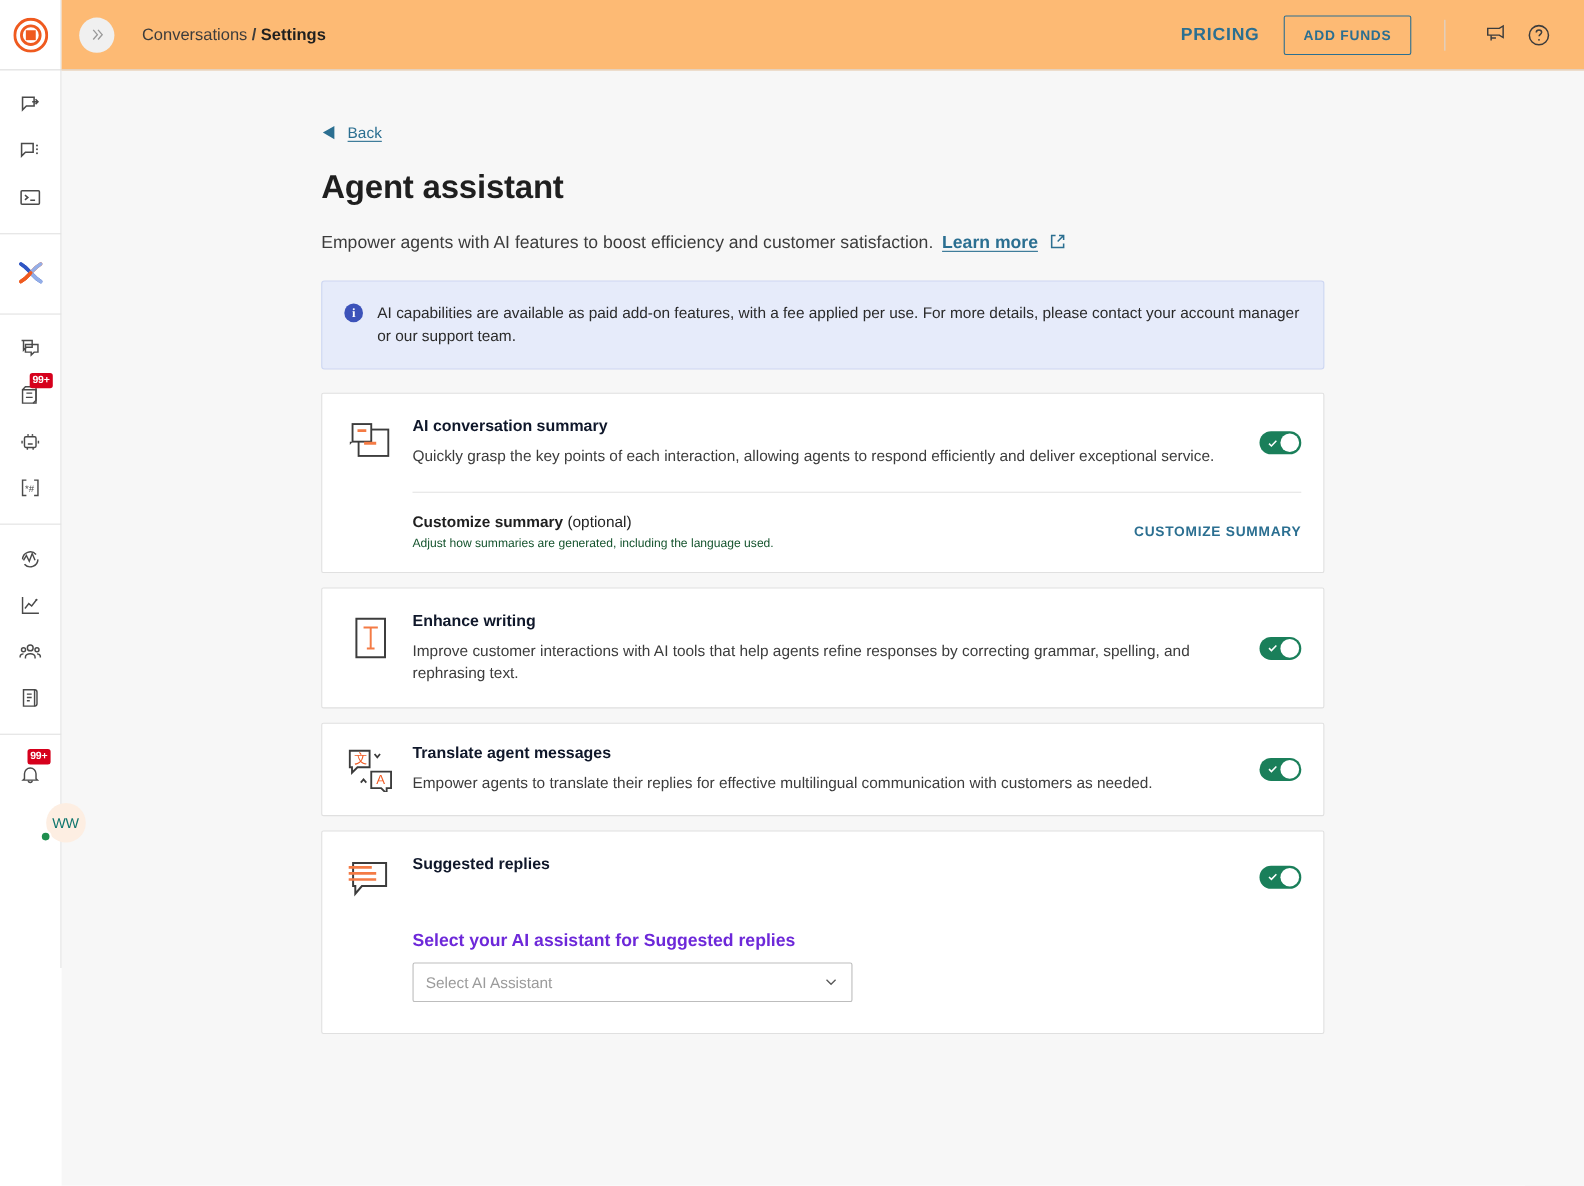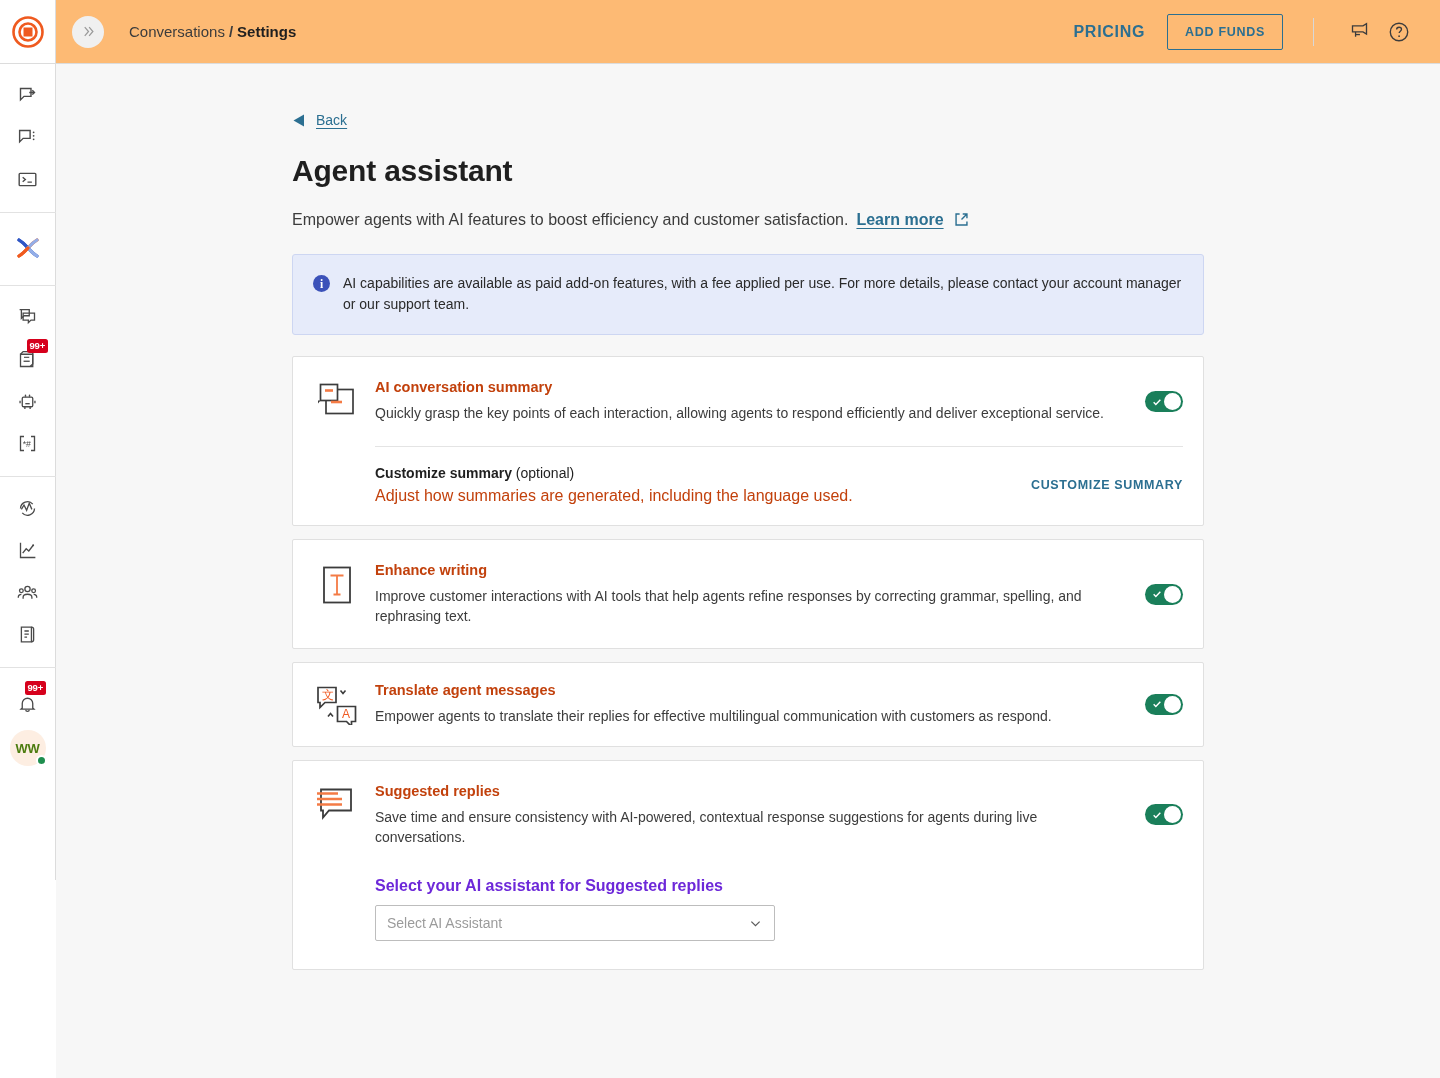--- a/index.html
+++ b/index.html
@@ -65,25 +65,26 @@
   .avatar-wrap {
     width: 36px; height: 36px;
     position: relative;
     margin-top: 6px;
     cursor: pointer;
   }
   .avatar {
     width: 36px; height: 36px;
     border-radius: 50%;
     background: #fdeee2;
-    color: #4d7c0f;
+    color: #0f766e;
     font-size: 13px;
-    font-weight: bold;
+    font-weight: normal;
     display: flex; align-items: center; justify-content: center;
     letter-spacing: -0.3px;
+    margin-left: 32px;
   }
   .presence {
     position: absolute;
     right: -1px; bottom: 0px;
     width: 11px; height: 11px;
     border-radius: 50%;
     background: #1e8e4e;
     border: 2px solid #fff;
   }
 
@@ -258,21 +259,21 @@
     flex: 0 0 62px;
     display: flex;
     justify-content: flex-start;
     padding-left: 4px;
     padding-top: 3px;
   }
   .card-body { flex: 1; padding-right: 20px; }
   .card-title {
     font-size: 14.5px;
     font-weight: bold;
-    color: #c2410c;
+    color: #0f172a;
     margin-bottom: 8px;
   }
   .card-desc {
     font-size: 14px;
     line-height: 1.45;
     color: #3c3c3c;
   }
   .toggle-cell {
     flex: 0 0 46px;
     display: flex;
@@ -314,21 +315,21 @@
     padding: 18px 20px 20px 82px;
   }
   .card-sub-body { flex: 1; }
   .sub-title {
     font-size: 14px;
     color: #1f1f1f;
     margin-bottom: 6px;
   }
   .sub-title b { font-weight: bold; }
   .sub-title span.optional { font-weight: normal; }
-  .sub-desc { font-size: 16px; color: #c2410c; }
+  .sub-desc { font-size: 11px; color: #14532d; }
   .action-link {
     font-size: 12.5px;
     font-weight: bold;
     letter-spacing: 0.65px;
     color: #2b6f91;
     cursor: pointer;
     white-space: nowrap;
   }
 
   .card-extra {
@@ -629,21 +630,21 @@
                 <path d="M3 2.5h18v15h-11l-5 5v-5H3v-15z" stroke="#3c3c3c" stroke-width="1.7" fill="#fff"></path>
                 <text x="7" y="14" font-size="12" fill="#f05a22" font-family="DejaVu Sans, sans-serif">文</text>
                 <path d="M22.5 21.5h18v15h-4v5l-5-5h-9v-15z" stroke="#3c3c3c" stroke-width="1.7" fill="#fff"></path>
                 <text x="27" y="33" font-size="12" fill="#f05a22" font-family="Liberation Sans, sans-serif">A</text>
                 <path d="M25.5 5.5l2.5 3 2.5-3" stroke="#3c3c3c" stroke-width="1.6"></path>
                 <path d="M13 31.5l2.5-3 2.5 3" stroke="#3c3c3c" stroke-width="1.6"></path>
               </svg>
             </div>
             <div class="card-body">
               <div class="card-title">Translate agent messages</div>
-              <div class="card-desc">Empower agents to translate their replies for effective multilingual communication with customers as respond.</div>
+              <div class="card-desc">Empower agents to translate their replies for effective multilingual communication with customers as needed.</div>
             </div>
             <div class="toggle-cell">
               <div class="toggle">
                 <span class="check">
                   <svg width="10" height="10" viewBox="0 0 12 12" fill="none" stroke="#fff" stroke-width="1.7">
                       <path d="M2 6.3l2.6 2.6L10 3.3"></path>
                     </svg>
                 </span>
                 <span class="knob"></span>
               </div>
@@ -654,21 +655,20 @@
         <section class="card">
           <div class="card-main">
             <div class="card-icon" style="padding-left:2px;">
               <svg width="42" height="36" viewBox="0 0 42 36" fill="none">
                 <path d="M6 3.5h30v21H14l-6 7v-7H6v-21z" stroke="#3c3c3c" stroke-width="1.8" fill="#fff"></path>
                 <path d="M2 7.5h21M2 13h25M2 18.5h25" stroke="#f47b45" stroke-width="2.4"></path>
               </svg>
             </div>
             <div class="card-body">
               <div class="card-title">Suggested replies</div>
-              <div class="card-desc">Save time and ensure consistency with AI-powered, contextual response suggestions for agents during live conversations.</div>
             </div>
             <div class="toggle-cell">
               <div class="toggle">
                 <span class="check">
                   <svg width="10" height="10" viewBox="0 0 12 12" fill="none" stroke="#fff" stroke-width="1.7">
                       <path d="M2 6.3l2.6 2.6L10 3.3"></path>
                     </svg>
                 </span>
                 <span class="knob"></span>
               </div>

